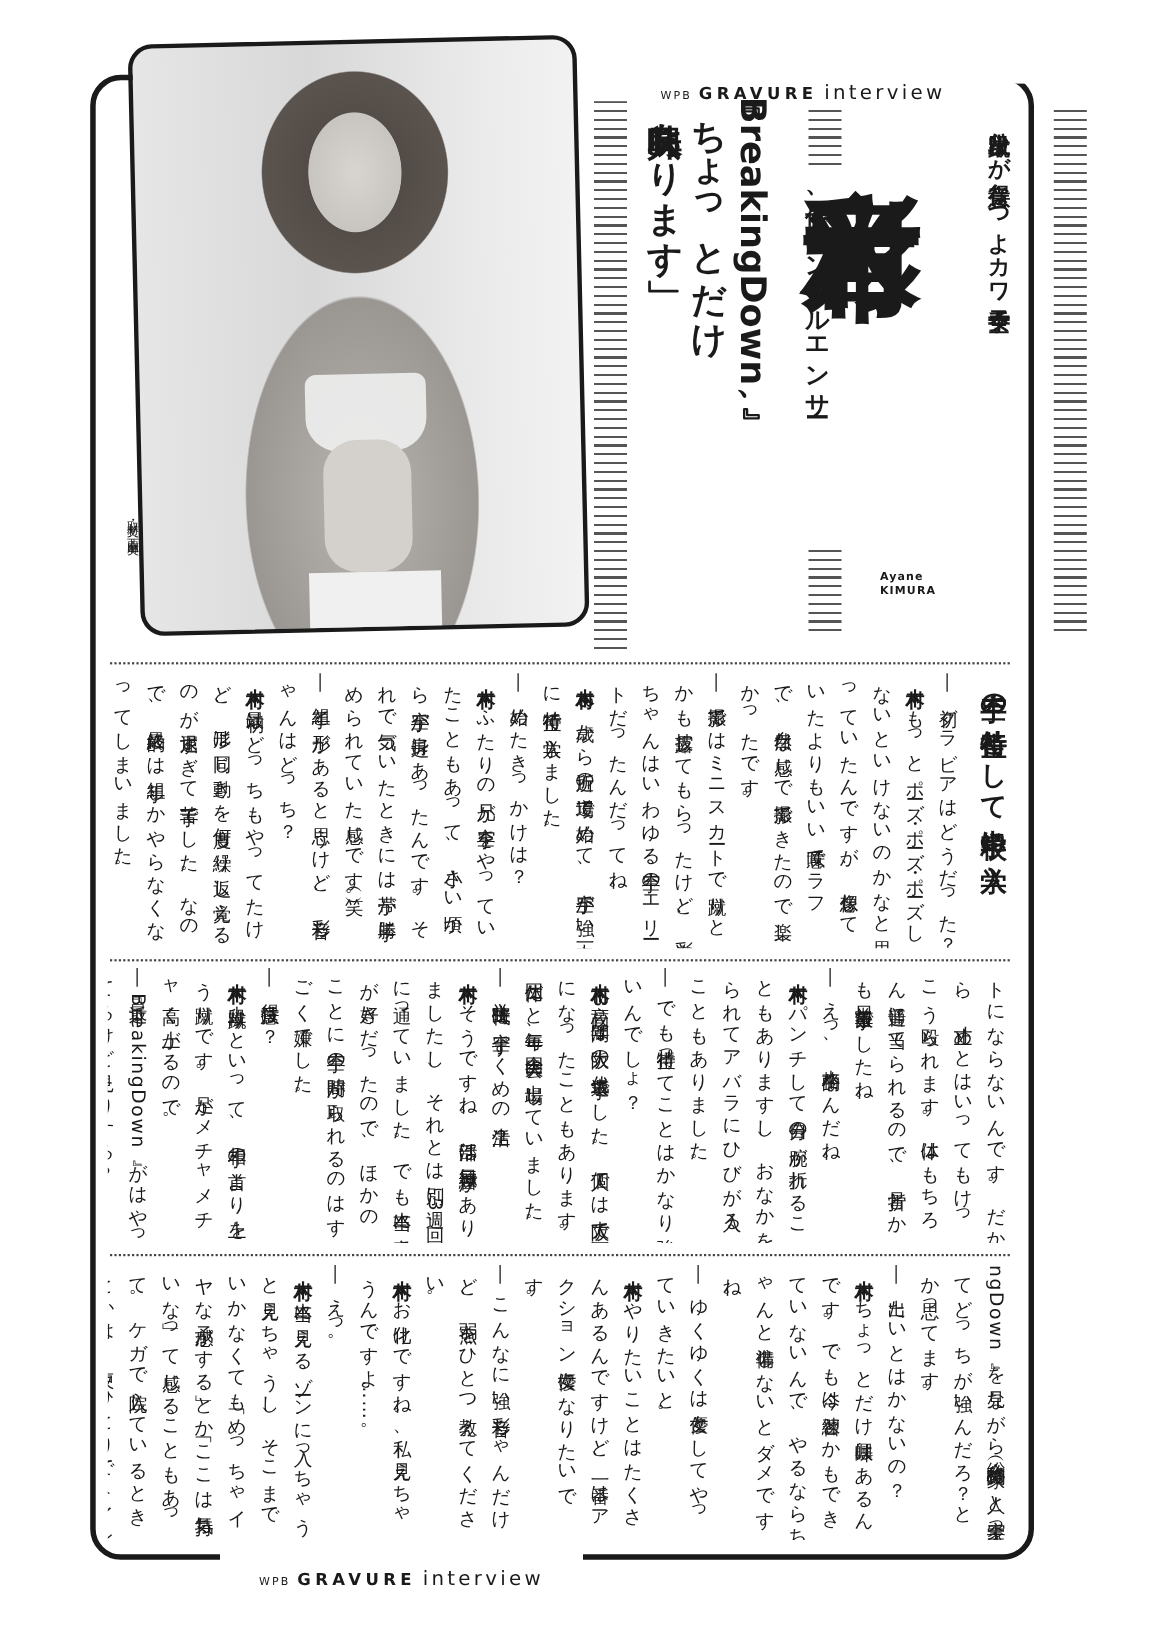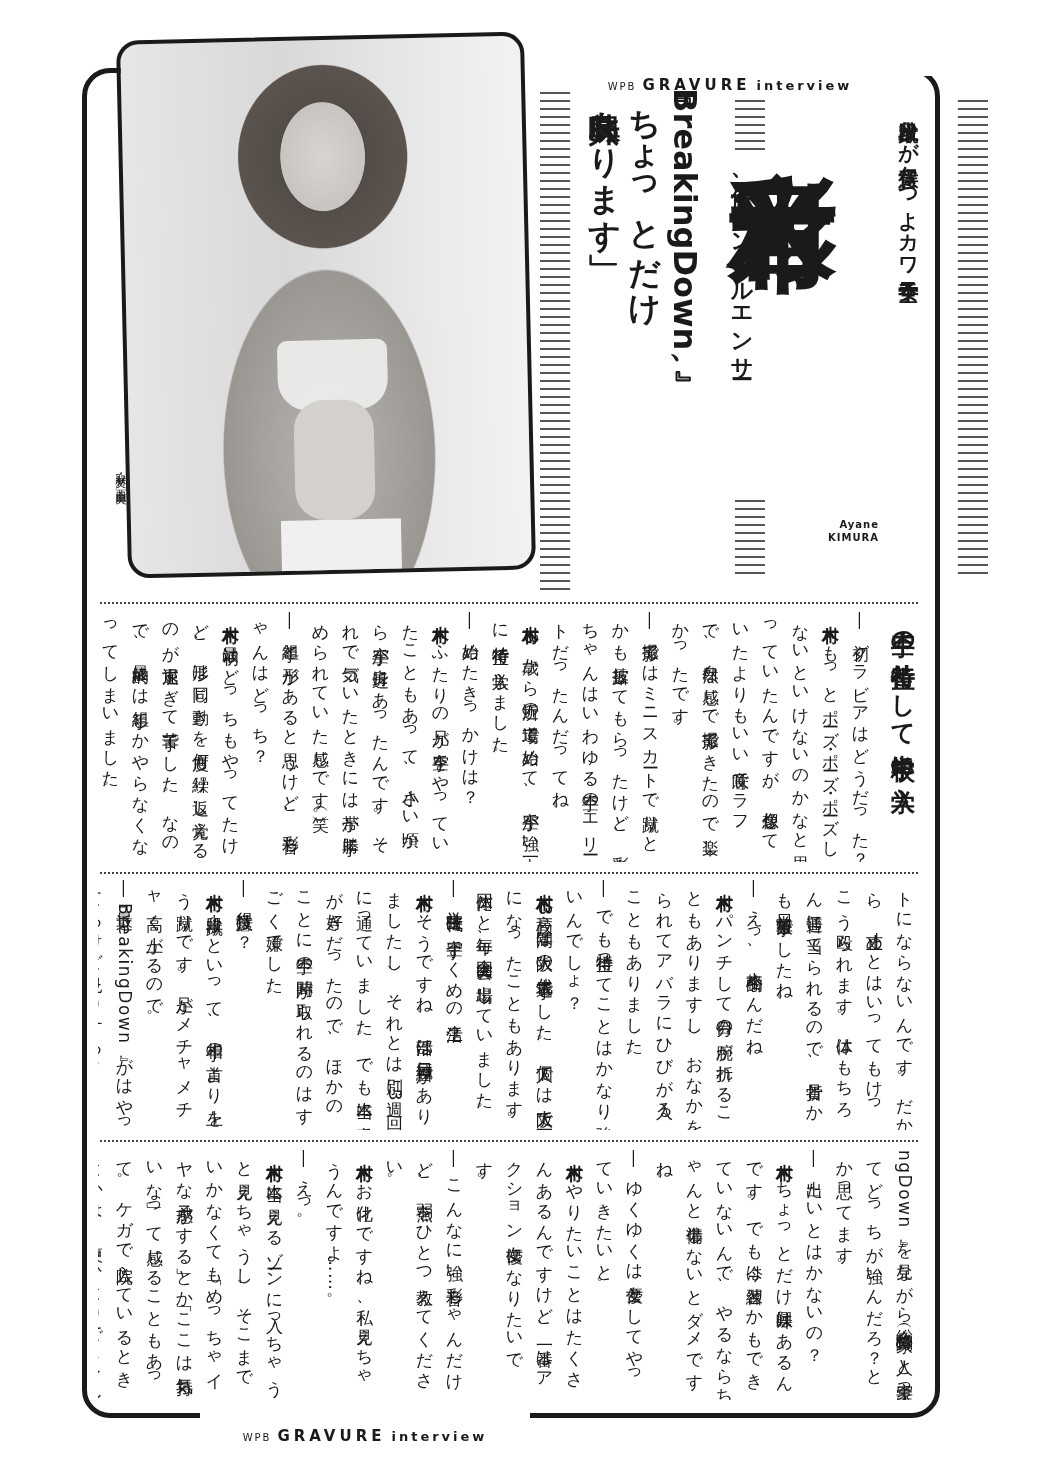--- a/index.html
+++ b/index.html
@@ -3,37 +3,37 @@
 <meta charset="utf-8">
 <style>
   html,body{margin:0;padding:0;background:#ffffff;}
   body{width:1050px;height:1482px;position:relative;overflow:hidden;font-family:"DejaVu Sans","Liberation Sans",sans-serif;color:#1a1a1a;}
   .frame{position:absolute;left:82px;top:68px;width:858px;height:1350px;border:5px solid #1a1a1a;border-radius:28px;box-sizing:border-box;}
   .header-strip{position:absolute;top:60px;left:510px;width:440px;height:16px;background:#fff;display:flex;align-items:center;justify-content:center;}
   .footer-strip{position:absolute;top:1408px;left:200px;width:330px;height:22px;background:#fff;display:flex;align-items:center;justify-content:center;}
   .brand{display:flex;align-items:baseline;gap:6px;white-space:nowrap;}
   .brand .wpb{font-size:10px;font-weight:normal;letter-spacing:2px;}
   .brand .grav{font-size:15px;font-weight:bold;letter-spacing:4px;margin-top:34px;}
-  .brand .intv{font-size:13px;font-weight:bold;letter-spacing:3px;}
+  .brand .intv{font-size:18px;font-weight:normal;letter-spacing:3px;}
   .photo{position:absolute;left:122px;top:36px;width:400px;height:530px;border:4px solid #1a1a1a;border-radius:22px;transform:rotate(-1.3deg);overflow:hidden;
     background:radial-gradient(ellipse 70px 90px at 50% 22%, #d8d4d0 0%, #c8c4c0 60%, transparent 61%),
       radial-gradient(ellipse 120px 130px at 50% 22%, #4a4440 0%, #5a534e 70%, transparent 71%),
       radial-gradient(ellipse 150px 260px at 50% 78%, #b8b4b0 0%, #9a9692 70%, transparent 71%),
       linear-gradient(90deg,#e6e6e6 0%,#d8d8d8 40%,#ebebeb 80%,#f2f2f2 100%);}
   .photo .bra{position:absolute;left:150px;top:300px;width:110px;height:70px;background:#efefef;border-radius:10px 10px 30px 30px;opacity:.9;}
   .photo .skin{position:absolute;left:165px;top:360px;width:80px;height:120px;background:#d4d0cc;border-radius:30px;}
   .photo .bottom{position:absolute;left:150px;top:480px;width:120px;height:60px;background:#f0f0f0;}
   .credit{position:absolute;left:112px;top:465px;writing-mode:vertical-rl;font-size:11px;letter-spacing:1px;}
   .vlines{position:absolute;width:30px;background:repeating-linear-gradient(180deg,#555 0 2px,transparent 2px 8px);}
   .vtitle{position:absolute;writing-mode:vertical-rl;font-weight:bold;white-space:nowrap;}
   .name{left:730px;top:100px;font-size:108px;line-height:1;letter-spacing:-6px;}
   .tag{left:898px;top:106px;font-size:20px;line-height:22px;}
   .role{left:727px;top:170px;font-size:22px;}
   .quote{left:585px;top:88px;font-size:32px;line-height:40px;}
-  .roman{position:absolute;left:828px;top:518px;font-size:10px;font-weight:bold;text-align:right;letter-spacing:1px;line-height:13px;}
+  .roman{position:absolute;left:800px;top:518px;font-size:10px;font-weight:bold;text-align:left;letter-spacing:1px;line-height:13px;}
   .sep{position:absolute;left:100px;width:818px;height:0;border-top:2px dotted #444;}
   .band{position:absolute;left:98px;width:822px;height:250px;writing-mode:vertical-rl;font-size:17px;line-height:30px;letter-spacing:1.5px;overflow:hidden;}
   .band p{margin:0;}
   .sp{font-weight:bold;}
   .subhead{font-weight:bold;font-size:24px;line-height:34px;padding-left:10px;}
   .pageno{position:absolute;left:130px;top:1490px;font-size:13px;}
 </style>
 </head>
 <body>
 

